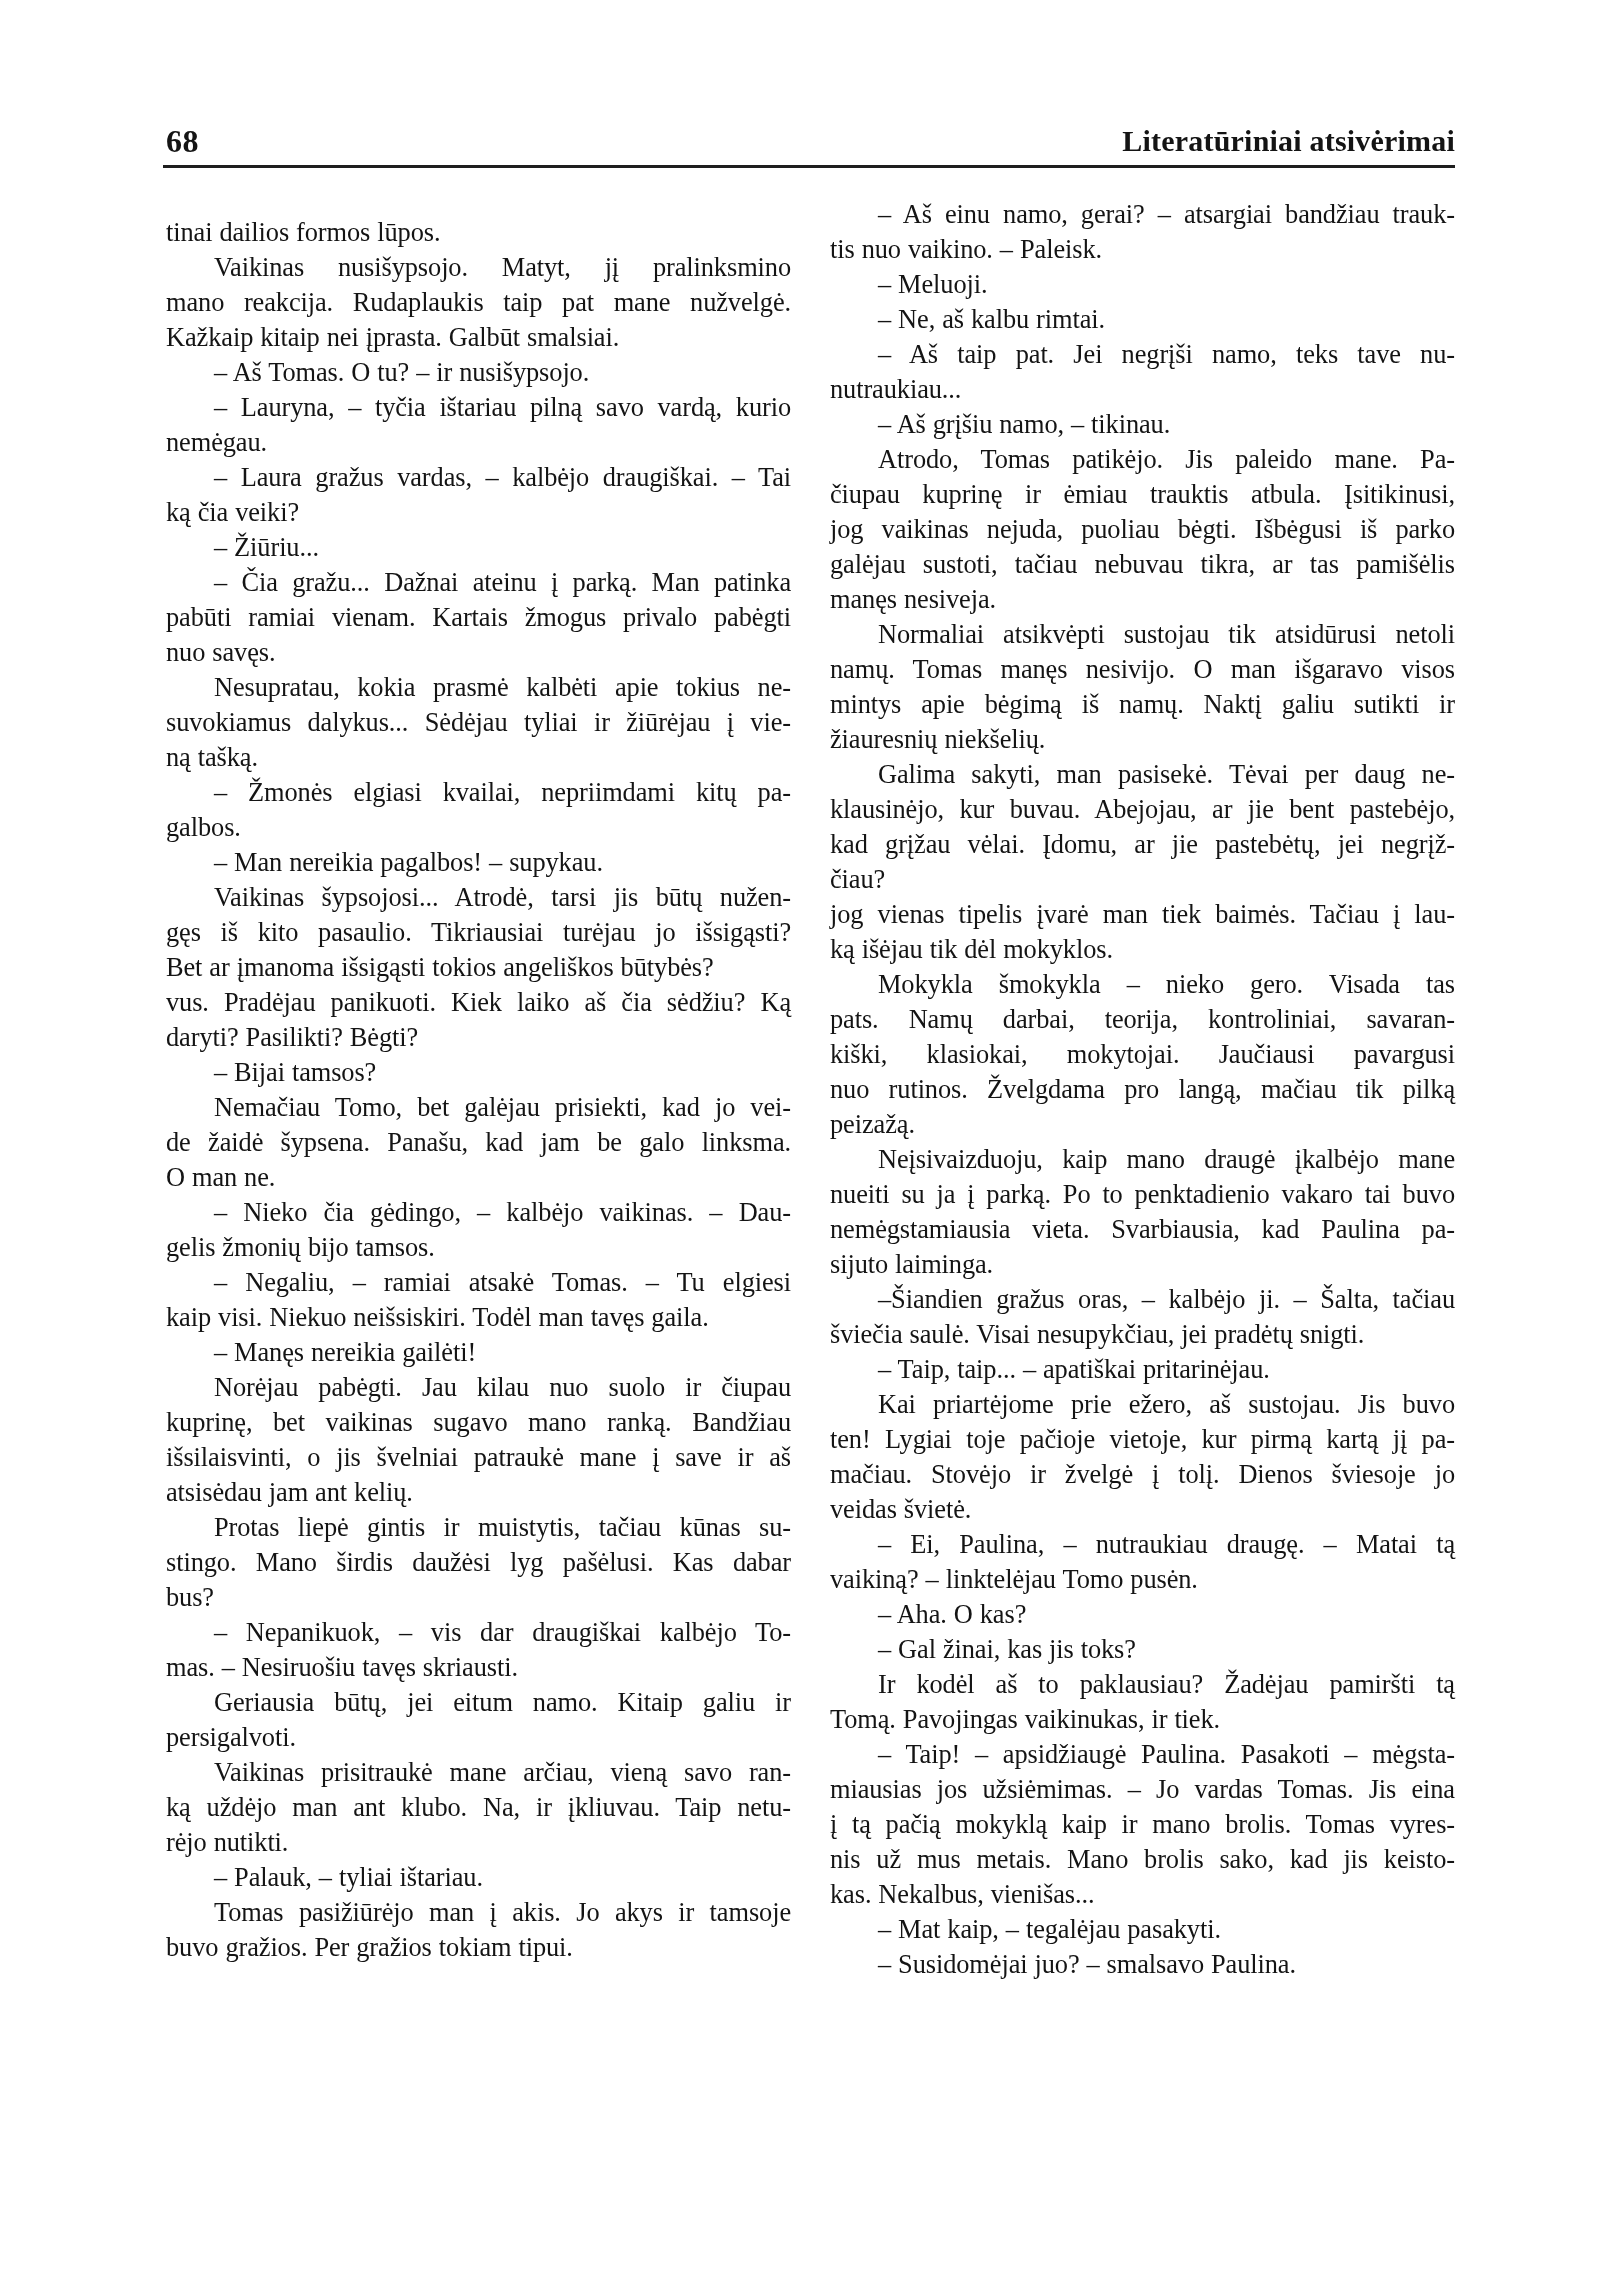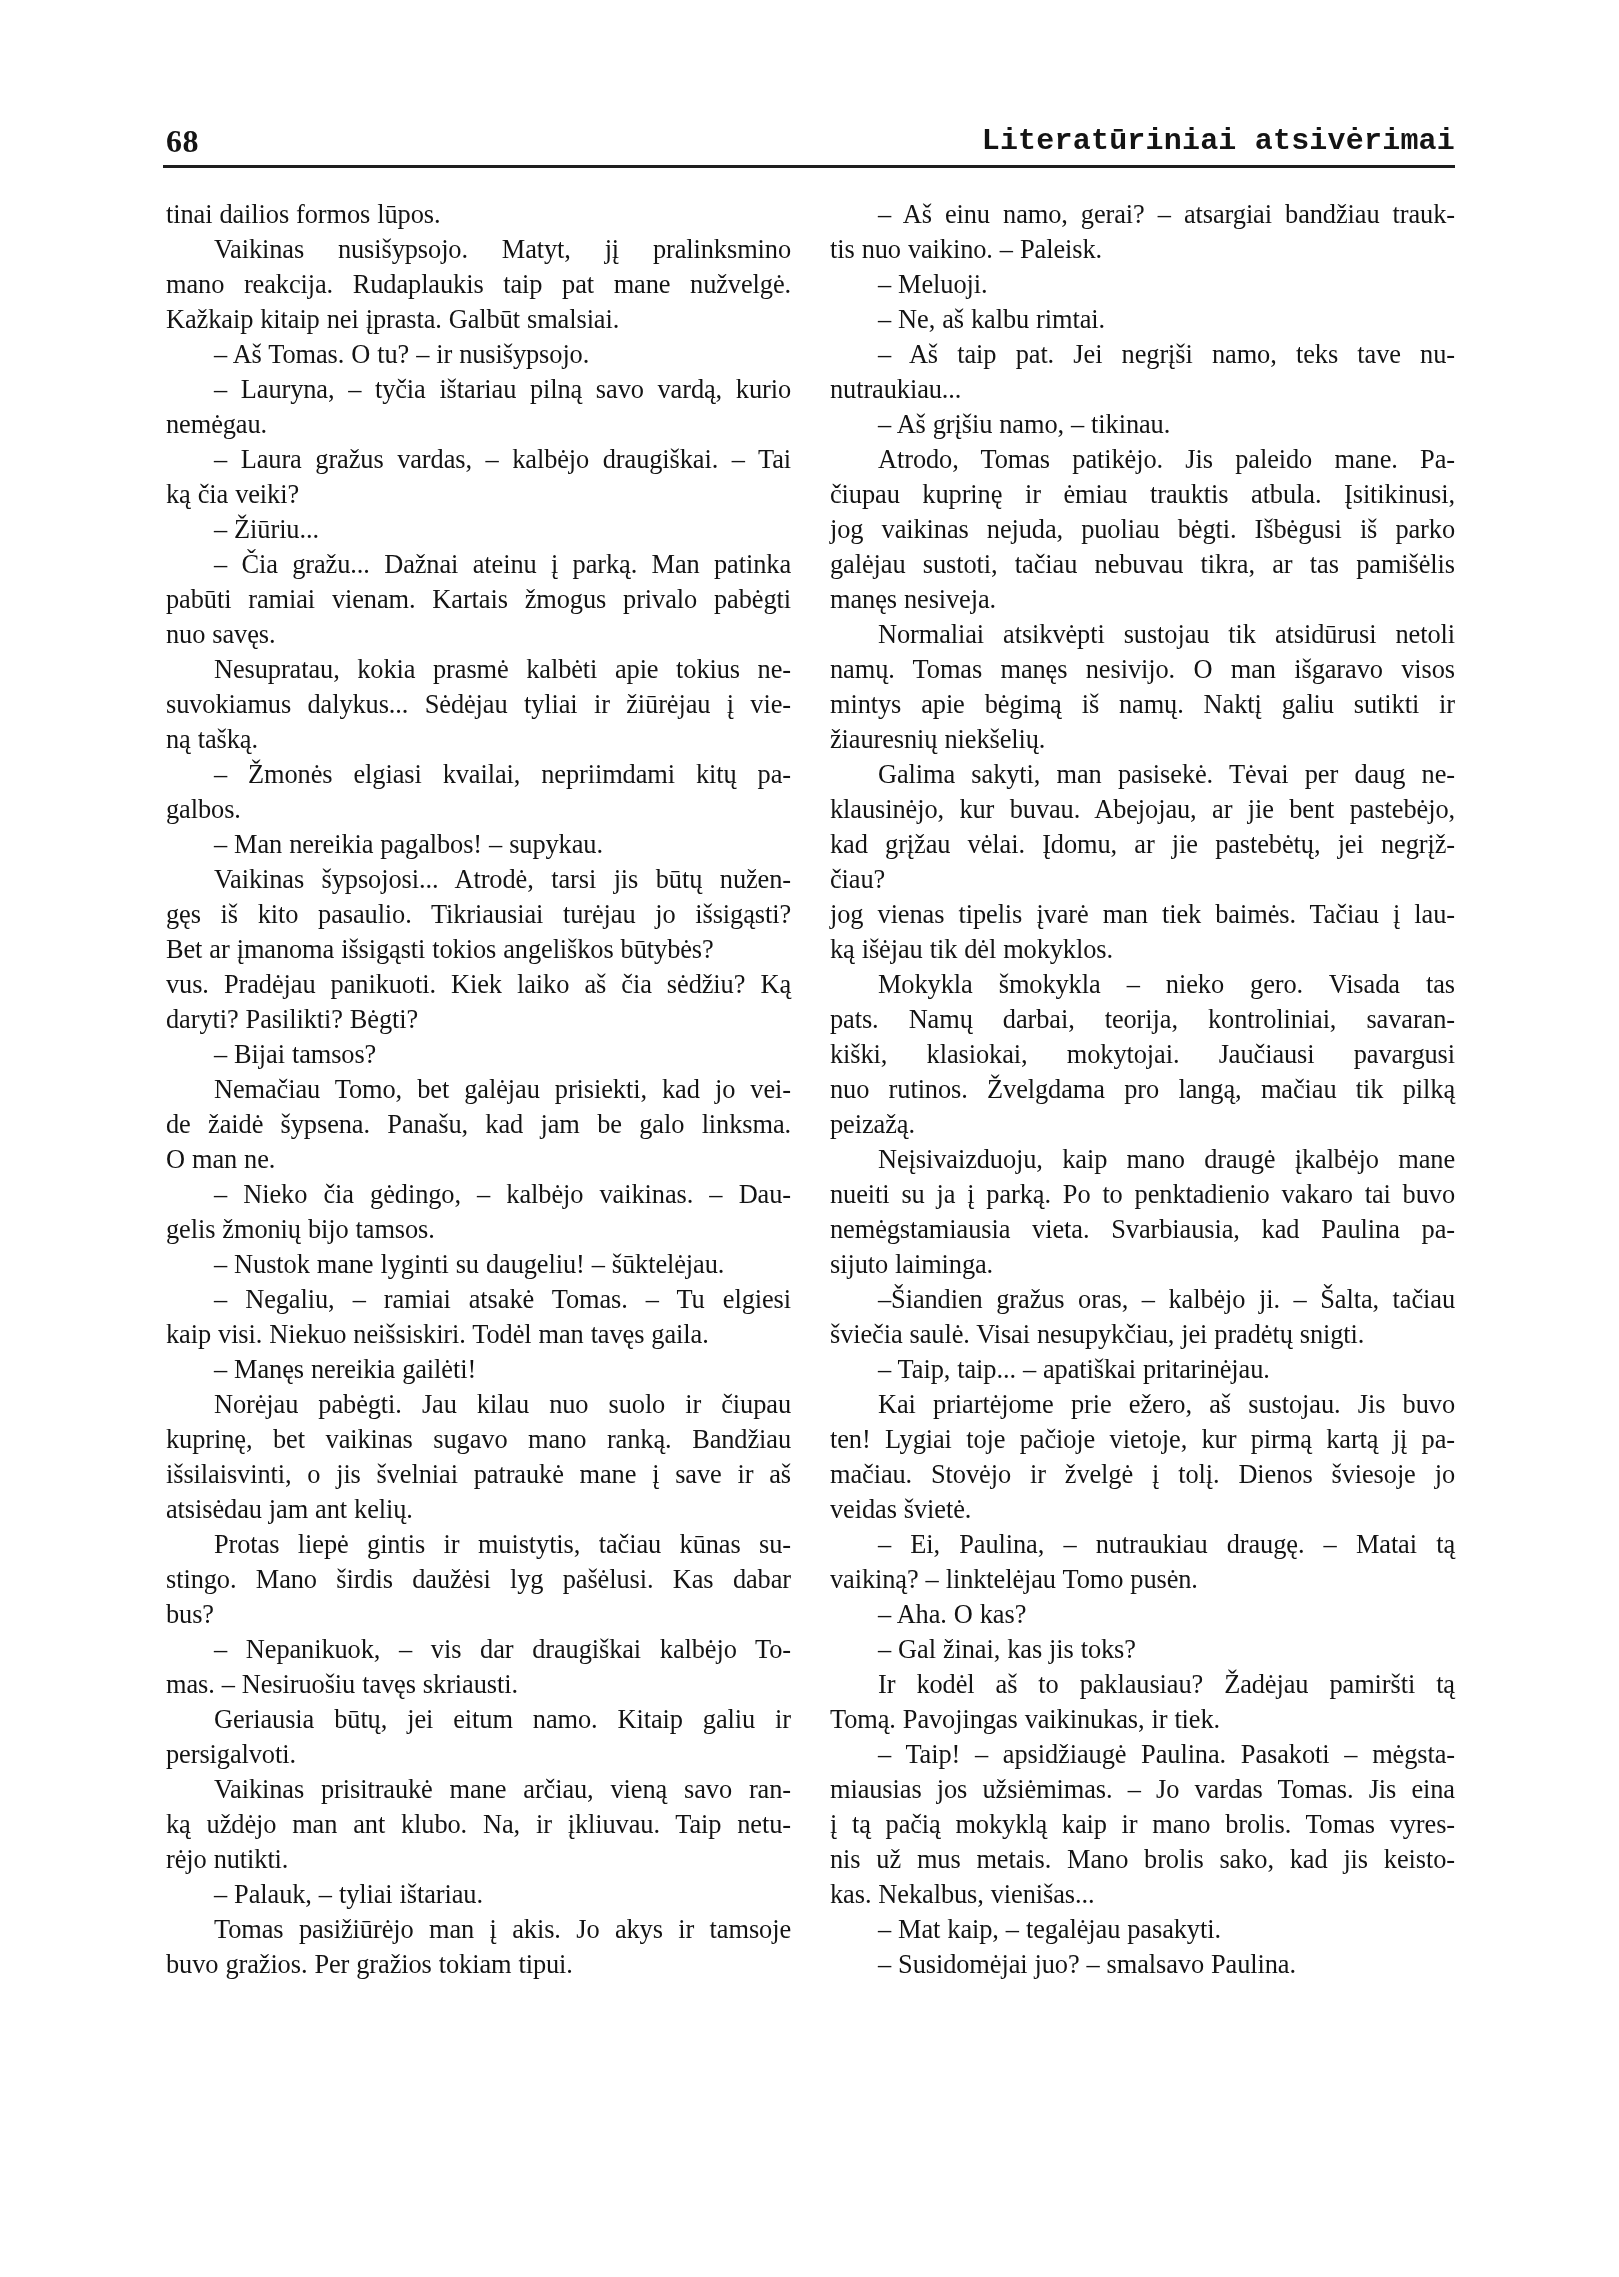--- a/index.html
+++ b/index.html
@@ -8,21 +8,21 @@
     font-family:"Liberation Serif","DejaVu Serif",serif;color:#141414;
     -webkit-font-smoothing:antialiased;
   }
   .page{position:absolute;inset:0;}
   .page-number{
     position:absolute;left:166px;top:126px;
     font-size:32px;font-weight:bold;line-height:31px;letter-spacing:0.5px;
   }
   .running-head{
     position:absolute;top:125px;right:165px;
-    font-size:30px;font-weight:bold;line-height:32px;letter-spacing:0.2px;font-family:Liberation Mono, monospace;
+    font-size:30px;font-weight:bold;line-height:32px;letter-spacing:0.2px;
   }
   .head-rule{
     position:absolute;left:163px;top:165px;width:1292px;height:2.9px;
     background:#1e1e1e;
   }
   .columns{
     position:absolute;left:166px;top:197px;width:1290px;
     display:flex;gap:39px;align-items:center;
   }
   .col{width:625px;}
@@ -97,23 +97,20 @@
         <div class="para">
           <div class="line just ind">Nemačiau Tomo, bet galėjau prisiekti, kad jo vei-</div>
           <div class="line just">de žaidė šypsena. Panašu, kad jam be galo linksma.</div>
           <div class="line">O man ne.</div>
         </div>
         <div class="para">
           <div class="line just ind">– Nieko čia gėdingo, – kalbėjo vaikinas. – Dau-</div>
           <div class="line">gelis žmonių bijo tamsos.</div>
         </div>
         <div class="para">
-          <div class="line ind">– Nustok mane lyginti su daugeliu! – šūktelėjau.</div>
-        </div>
-        <div class="para">
           <div class="line just ind">– Negaliu, – ramiai atsakė Tomas. – Tu elgiesi</div>
           <div class="line">kaip visi. Niekuo neišsiskiri. Todėl man tavęs gaila.</div>
         </div>
         <div class="para">
           <div class="line ind">– Manęs nereikia gailėti!</div>
         </div>
         <div class="para">
           <div class="line just ind">Norėjau pabėgti. Jau kilau nuo suolo ir čiupau</div>
           <div class="line just">kuprinę, bet vaikinas sugavo mano ranką. Bandžiau</div>
           <div class="line just">išsilaisvinti, o jis švelniai patraukė mane į save ir aš</div>

